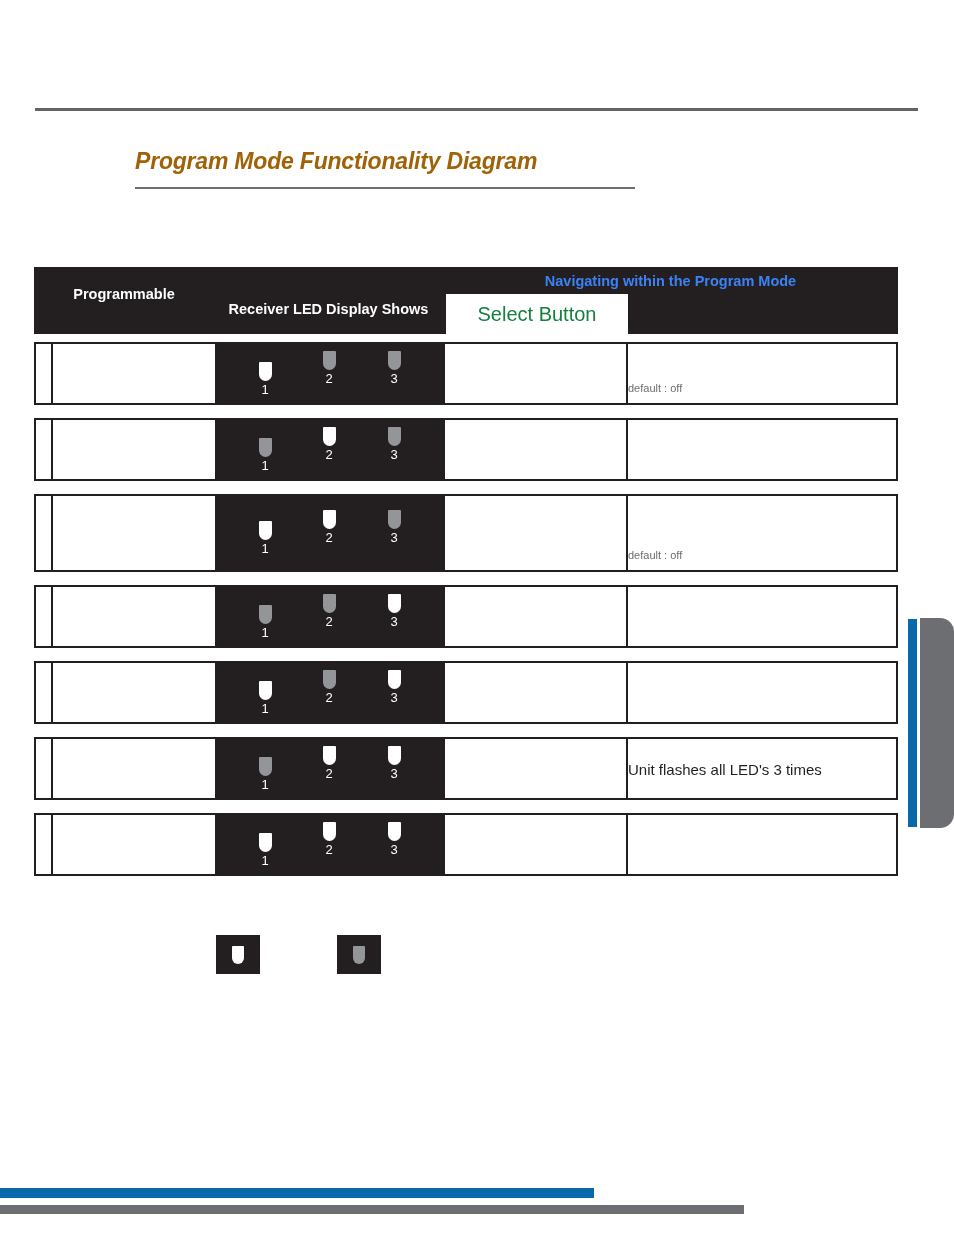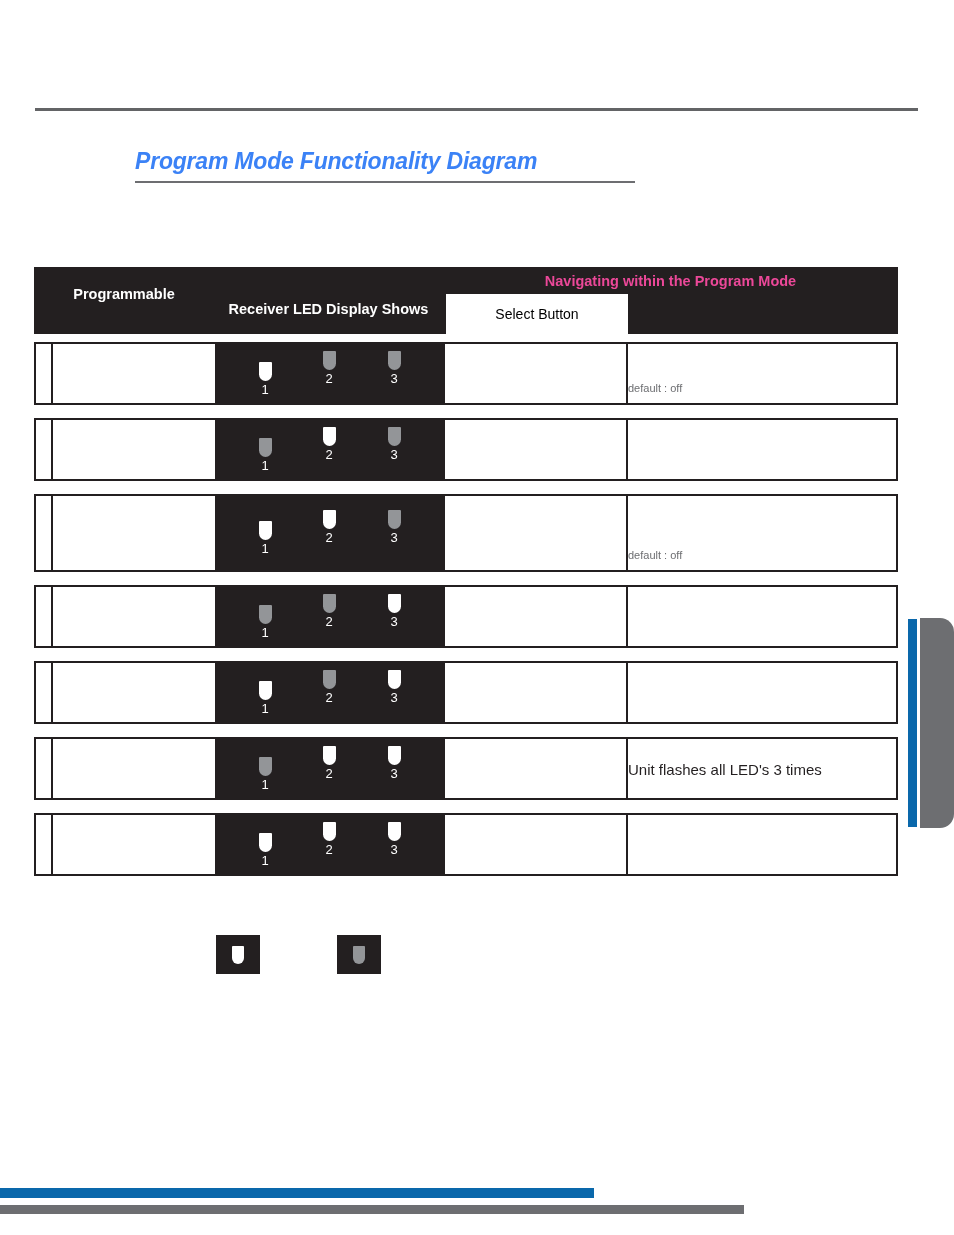--- a/index.html
+++ b/index.html
@@ -29,24 +29,24 @@
   .title-wrap {
     position: absolute;
     left: 135px;
     top: 148px;
     width: 500px;
   }
   .page-title {
     font-size: 23px;
     font-weight: bold;
     font-style: italic;
-    color: #3b82f6;
+    color: #a16207;
     letter-spacing: -0.2px;
     white-space: nowrap;
-    padding-bottom: 6px;
+    padding-bottom: 12px;
   }
   .title-rule {
     width: 500px;
     height: 2px;
     background: #6d6e71;
   }
 
   
   .table {
     position: absolute;
@@ -91,34 +91,34 @@
     justify-content: center;
     padding-top: 16px;
     box-sizing: border-box;
   }
   .th-nav-title {
     position: absolute;
     left: 409px;
     top: 0;
     width: 455px;
     height: 27px;
-    color: #ec4899;
+    color: #3b82f6;
     font-size: 14.5px;
     font-weight: bold;
     display: flex;
     align-items: center;
     justify-content: center;
   }
   .th-sub {
     position: absolute;
     top: 27px;
     height: 40px;
     background: #ffffff;
-    color: #000000;
-    font-size: 14px;
+    color: #15803d;
+    font-size: 20px;
     display: flex;
     align-items: center;
     justify-content: center;
     box-sizing: border-box;
   }
   .th-sub-select {
     left: 412px;
     width: 184px;
     border-right: 2px solid #231f20;
   }

